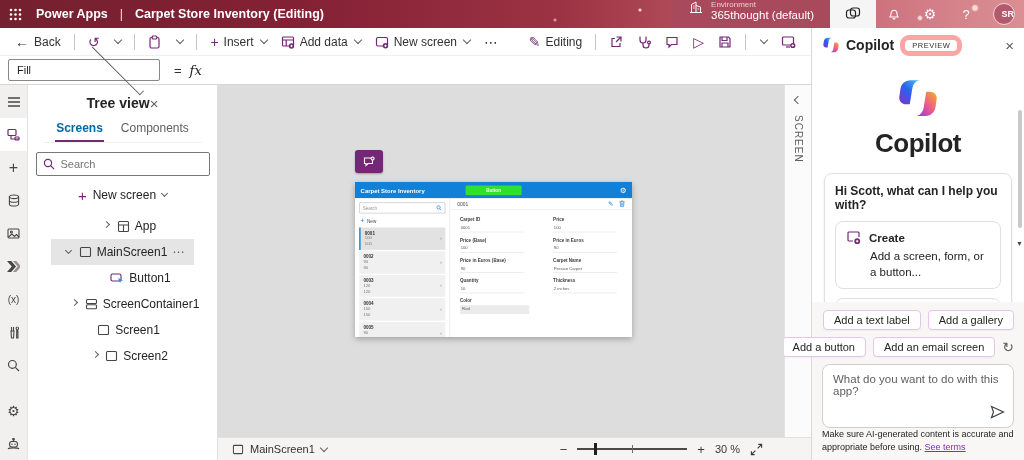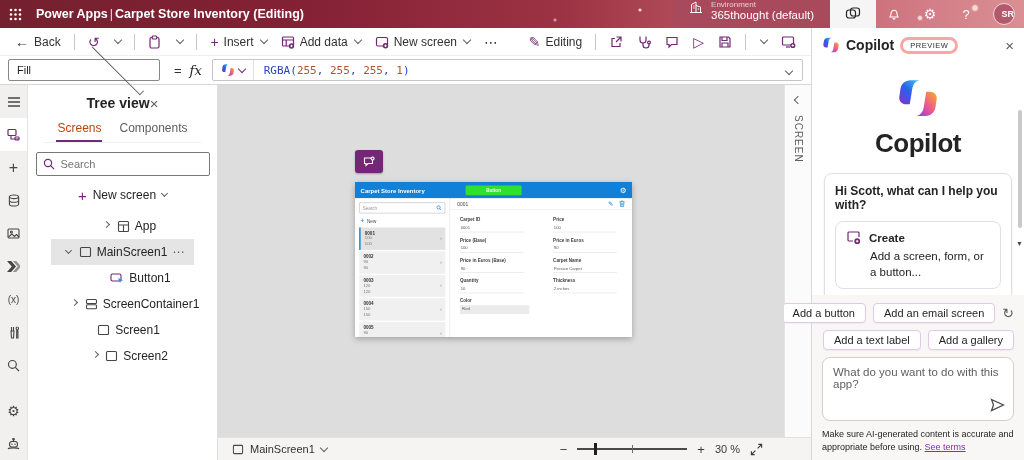--- a/index.html
+++ b/index.html
@@ -14,21 +14,21 @@
   
   .tb { height:28px; display:flex; align-items:stretch; color:#fff;
     background:
       radial-gradient(circle at 870px 6px, rgba(255,255,255,.9) 1px, transparent 2px),
       radial-gradient(circle at 920px 18px, rgba(255,255,255,.7) 1.5px, transparent 3px),
       radial-gradient(circle at 640px 10px, rgba(255,255,255,.8) 1px, transparent 2px),
       radial-gradient(circle at 975px 8px, rgba(255,230,210,.9) 2px, transparent 4px),
       radial-gradient(circle at 555px 20px, rgba(255,255,255,.5) 1px, transparent 2px),
       linear-gradient(90deg,#74202f 0%,#842134 30%,#9c3344 55%,#c05b68 75%,#d4808a 92%,#da8f92 100%); }
   .tb-waffle { width:30px; display:flex; align-items:center; justify-content:center; cursor:pointer; }
-  .tb-title { display:flex; align-items:center; gap:2px; font-weight:bold; font-size:12.5px; padding-left:6px; white-space:nowrap; }
+  .tb-title { display:flex; align-items:center; gap:12px; font-weight:bold; font-size:12.5px; padding-left:6px; white-space:nowrap; }
   .tb-sep { opacity:.85; font-weight:normal; }
   .tb-spacer { flex:1; }
   .env { display:flex; align-items:flex-start; gap:8px; background:#a84a5c; padding:0 16px; cursor:pointer; }
   .env-txt { line-height:1.15; }
   .env-lbl { font-size:8px; color:#efc9cf; }
   .env-name { font-size:11.5px; }
   .tb-right { display:flex; align-items:stretch; }
   .tb-btn { width:36px; display:flex; align-items:center; justify-content:center; cursor:pointer; }
   .tb-copilot { width:46px; background:#f5f5f5; color:#242424; }
   .tb-gear { font-size:14px; }
@@ -70,21 +70,21 @@
   .rail-btn.active { background:#fff; }
   .rail-spacer { flex:1; }
 
   
   .tree { width:190px; background:#fff; border-right:1px solid #e1e1e1; display:flex; flex-direction:column;align-items:center; }
   .tree-hd { display:flex; align-items:center; padding:10px 12px 6px; }
   .tree-title { font-size:14px; font-weight:bold; flex:1; }
   .x-btn { font-size:15px; color:#605e5c; cursor:pointer; line-height:1; }
   .tree-tabs { display:flex; gap:16px; padding:0 12px; border-bottom:1px solid #f0f0f0; }
   .tree-tab { padding:4px 1px 5px; color:#605e5c; cursor:pointer; border-bottom:2px solid transparent; }
-  .tree-tab.active { color:#c2410c; font-weight:normal; border-bottom-color:#742774; }
+  .tree-tab.active { color:#0369a1; font-weight:bold; border-bottom-color:#742774; }
   .tree-search { margin:9px 12px 5px; height:24px; border:1px solid #7a7874; border-radius:2px; display:flex; align-items:center; padding:0 6px; gap:6px; }
   .tree-search input { border:none; outline:none; flex:1; font-size:11px; min-width:0; font-family:inherit; }
   .tree-new { display:flex; align-items:center; gap:6px; margin:2px 12px 6px; height:24px; cursor:pointer; }
   .tree-new .plus { color:#742774; font-size:15px; }
   .trow { height:26px; display:flex; align-items:center; gap:5px; padding-left:13px; cursor:pointer; color:#242424; }
   .trow.child { padding-left:36px; }
   .trow.sel { background:#e5e5e5; }
   .trow .exp { width:10px; display:flex; justify-content:center; }
   .trow .exp .chev { width:5px; height:5px; border-width:1.2px; }
   .trow .more { margin-left:auto; padding-right:10px; color:#605e5c; }
@@ -136,21 +136,21 @@
   .st-zoomtxt { font-size:11px; }
   .st-track { width:110px; height:2px; background:#4a4a4a; position:relative; }
   .st-handle { position:absolute; left:15%; top:-5px; width:3px; height:12px; background:#201f1e; cursor:pointer; }
   .st-tick { position:absolute; left:50%; top:-3px; width:1px; height:8px; background:#6b6b6b; }
   .st-pm { font-size:13px; cursor:pointer; }
 
   
   .cp { width:212px; display:flex; flex-direction:column; background:#fff; }
   .cp-hd { height:34px; display:flex; align-items:center; gap:6px; padding:0 10px; flex:none; }
   .cp-hd-title { font-size:14px; font-weight:bold; }
-  .badge { border:3px solid #fca5a5; border-radius:9px; font-size:7.5px; padding:1px 7px; letter-spacing:.5px; color:#323130;text-align:right; }
+  .badge { border:5px solid #fca5a5; border-radius:9px; font-size:7.5px; padding:1px 7px; letter-spacing:.5px; color:#323130;text-align:right; }
   .cp-hd .x-btn { margin-left:auto; }
   .cp-body { flex:1; overflow:hidden; position:relative; }
   .cp-hero { display:flex; flex-direction:column; align-items:center; margin-top:14px; }
   .cp-hero-title { font-size:26px; font-weight:bold; color:#242424; margin-top:8px; letter-spacing:-.5px; }
   .cp-card { margin:14px 12px 0; border:1px solid #e0e0e0; border-radius:8px; box-shadow:0 1px 3px rgba(0,0,0,.08); padding:10px 10px 12px; }
   .cp-greet { font-size:12px;font-weight:bold; }
   .cp-opt { border:1px solid #e0e0e0; border-radius:8px; padding:8px 10px; margin-top:9px; cursor:pointer; }
   .cp-opt-hd { display:flex; align-items:center; gap:8px; font-weight:bold; font-size:11.5px; color:#242424; }
   .cp-opt-hd .ico { color:#742774; }
   .cp-opt-desc { font-size:11.5px; margin:4px 0 0 24px; line-height:1.35; color:#242424; }
@@ -158,21 +158,21 @@
   .cp-scrolldn { position:absolute; right:1px; top:178px; font-size:7px; color:#4a4a4a; }
   .cp-foot { flex:none; background:#f8f7f5; padding:8px 10px 6px; }
   .chip-row { display:flex; justify-content:flex-end; align-items:center; gap:7px; margin-bottom:7px; }
   .chip { background:#fff; border:1px solid #e2c7e8; border-radius:4px; padding:3px 10px; font-size:11px; cursor:pointer; white-space:nowrap; box-shadow:0 1px 1px rgba(0,0,0,.04); }
   .chip-refresh { font-size:14px; color:#605e5c; cursor:pointer; }
   .cp-input { background:#fff; border:1px solid #cfcfcf; border-radius:8px; height:64px; position:relative; margin-top:2px; }
   .cp-input textarea { border:none; outline:none; resize:none; width:100%; height:44px; border-radius:8px;
     padding:8px 10px; font-size:11.5px; font-family:inherit; color:#242424; }
   .cp-input textarea::placeholder { color:#5f5f5f; }
   .cp-send { position:absolute; right:8px; bottom:5px; font-size:14px; color:#424242; cursor:pointer; }
-  .cp-terms { font-size:9px; line-height:1.45; margin-top:7px; color:#242424; }
+  .cp-terms { font-size:9px; line-height:1.45; color:#242424; }
   .cp-terms a { color:#8330b8; }
 </style>
 </head>
 <body>
 
 <svg width="0" height="0" style="position:absolute">
   <defs>
     <linearGradient id="gA" x1="0" y1="1" x2="1" y2="0">
       <stop offset="0" stop-color="#8b2fc9"></stop>
         <stop offset=".5" stop-color="#2862ea"></stop>
@@ -370,30 +370,20 @@
     </div>
   </div>
 
   <div class="fx">
     <div class="fx-select">
       <span>Fill</span>
       <span class="chev"></span>
     </div>
     <span class="fx-eq">=</span>
     <span class="fx-fn">fx</span>
-    <div class="fx-box">
-      <div class="fx-cop">
-        <svg width="14" height="14" viewBox="0 0 32 32">
-              <use href="#copilot-logo"></use>
-            </svg>
-        <span class="chev" style="border-color:#742774"></span>
-      </div>
-      <div class="fx-formula"><span class="tk-b">RGBA</span><span class="tk-b">(</span><span class="tk-n">255</span><span class="tk-b">, </span><span class="tk-n">255</span><span class="tk-b">, </span><span class="tk-n">255</span><span class="tk-b">, </span><span class="tk-n">1</span><span class="tk-b">)</span></div>
-      <div class="fx-end"><span class="chev"></span></div>
-    </div>
   </div>
 
   <div class="workspace">
 
     <div class="rail">
       <div class="rail-btn">
         <svg width="12" height="10" viewBox="0 0 12 10" stroke="#484644" stroke-width="1.3">
               <path d="M0 1h12M0 5h12M0 9h12"></path>
             </svg>
       </div>
@@ -737,27 +727,27 @@
       <div class="cp-opt">
         
       </div>
     </div>
     <div class="cp-scrollbar"></div>
     <div class="cp-scrolldn">▼</div>
   </div>
 
   <div class="cp-foot">
     <div class="chip-row">
+      <span class="chip">Add a text label</span>
+      <span class="chip">Add a gallery</span>
+    </div>
+    <div class="chip-row">
       <span class="chip">Add a button</span>
       <span class="chip">Add an email screen</span>
       <span class="chip-refresh">↻</span>
-    </div>
-    <div class="chip-row">
-      <span class="chip">Add a text label</span>
-      <span class="chip">Add a gallery</span>
     </div>
     <div class="cp-input">
       <textarea placeholder="What do you want to do with this app?" style=""></textarea>
       <span class="cp-send">
         <svg width="15" height="14" viewBox="0 0 15 14" fill="none" stroke="#424242" stroke-width="1.2">
           <path d="M1.5 1.5 L13.5 7 1.5 12.5 3.5 7 z"></path>
         </svg>
       </span>
     </div>
     <div class="cp-terms">

